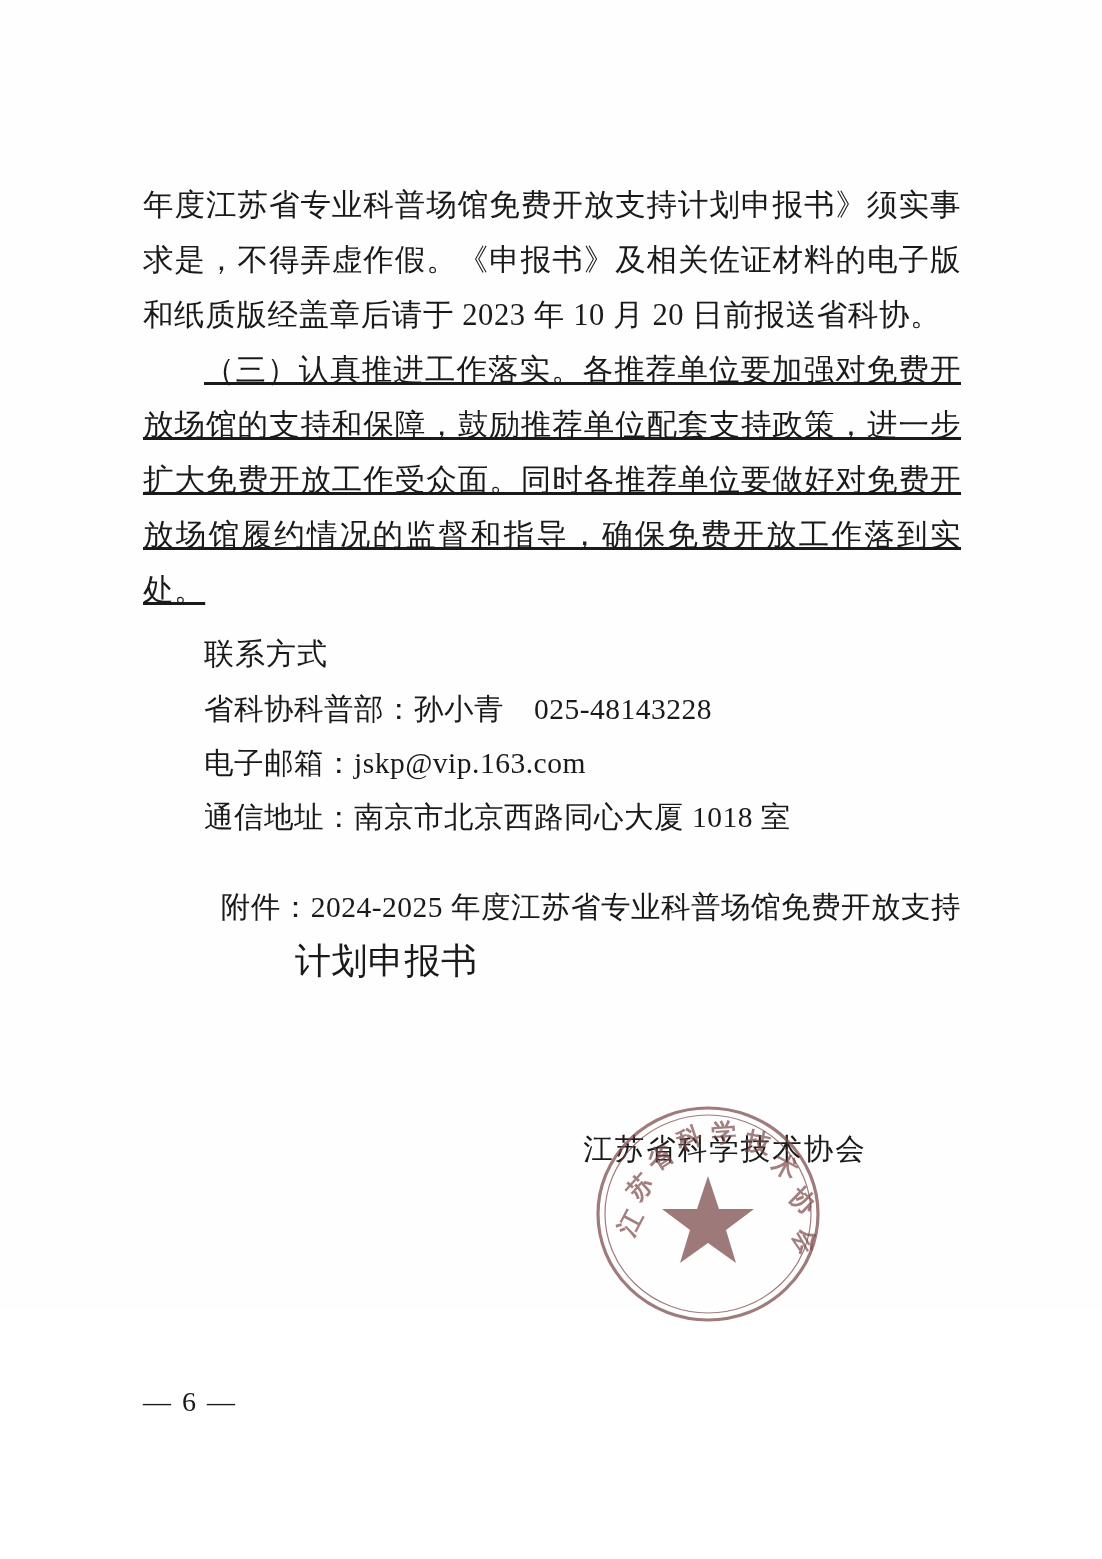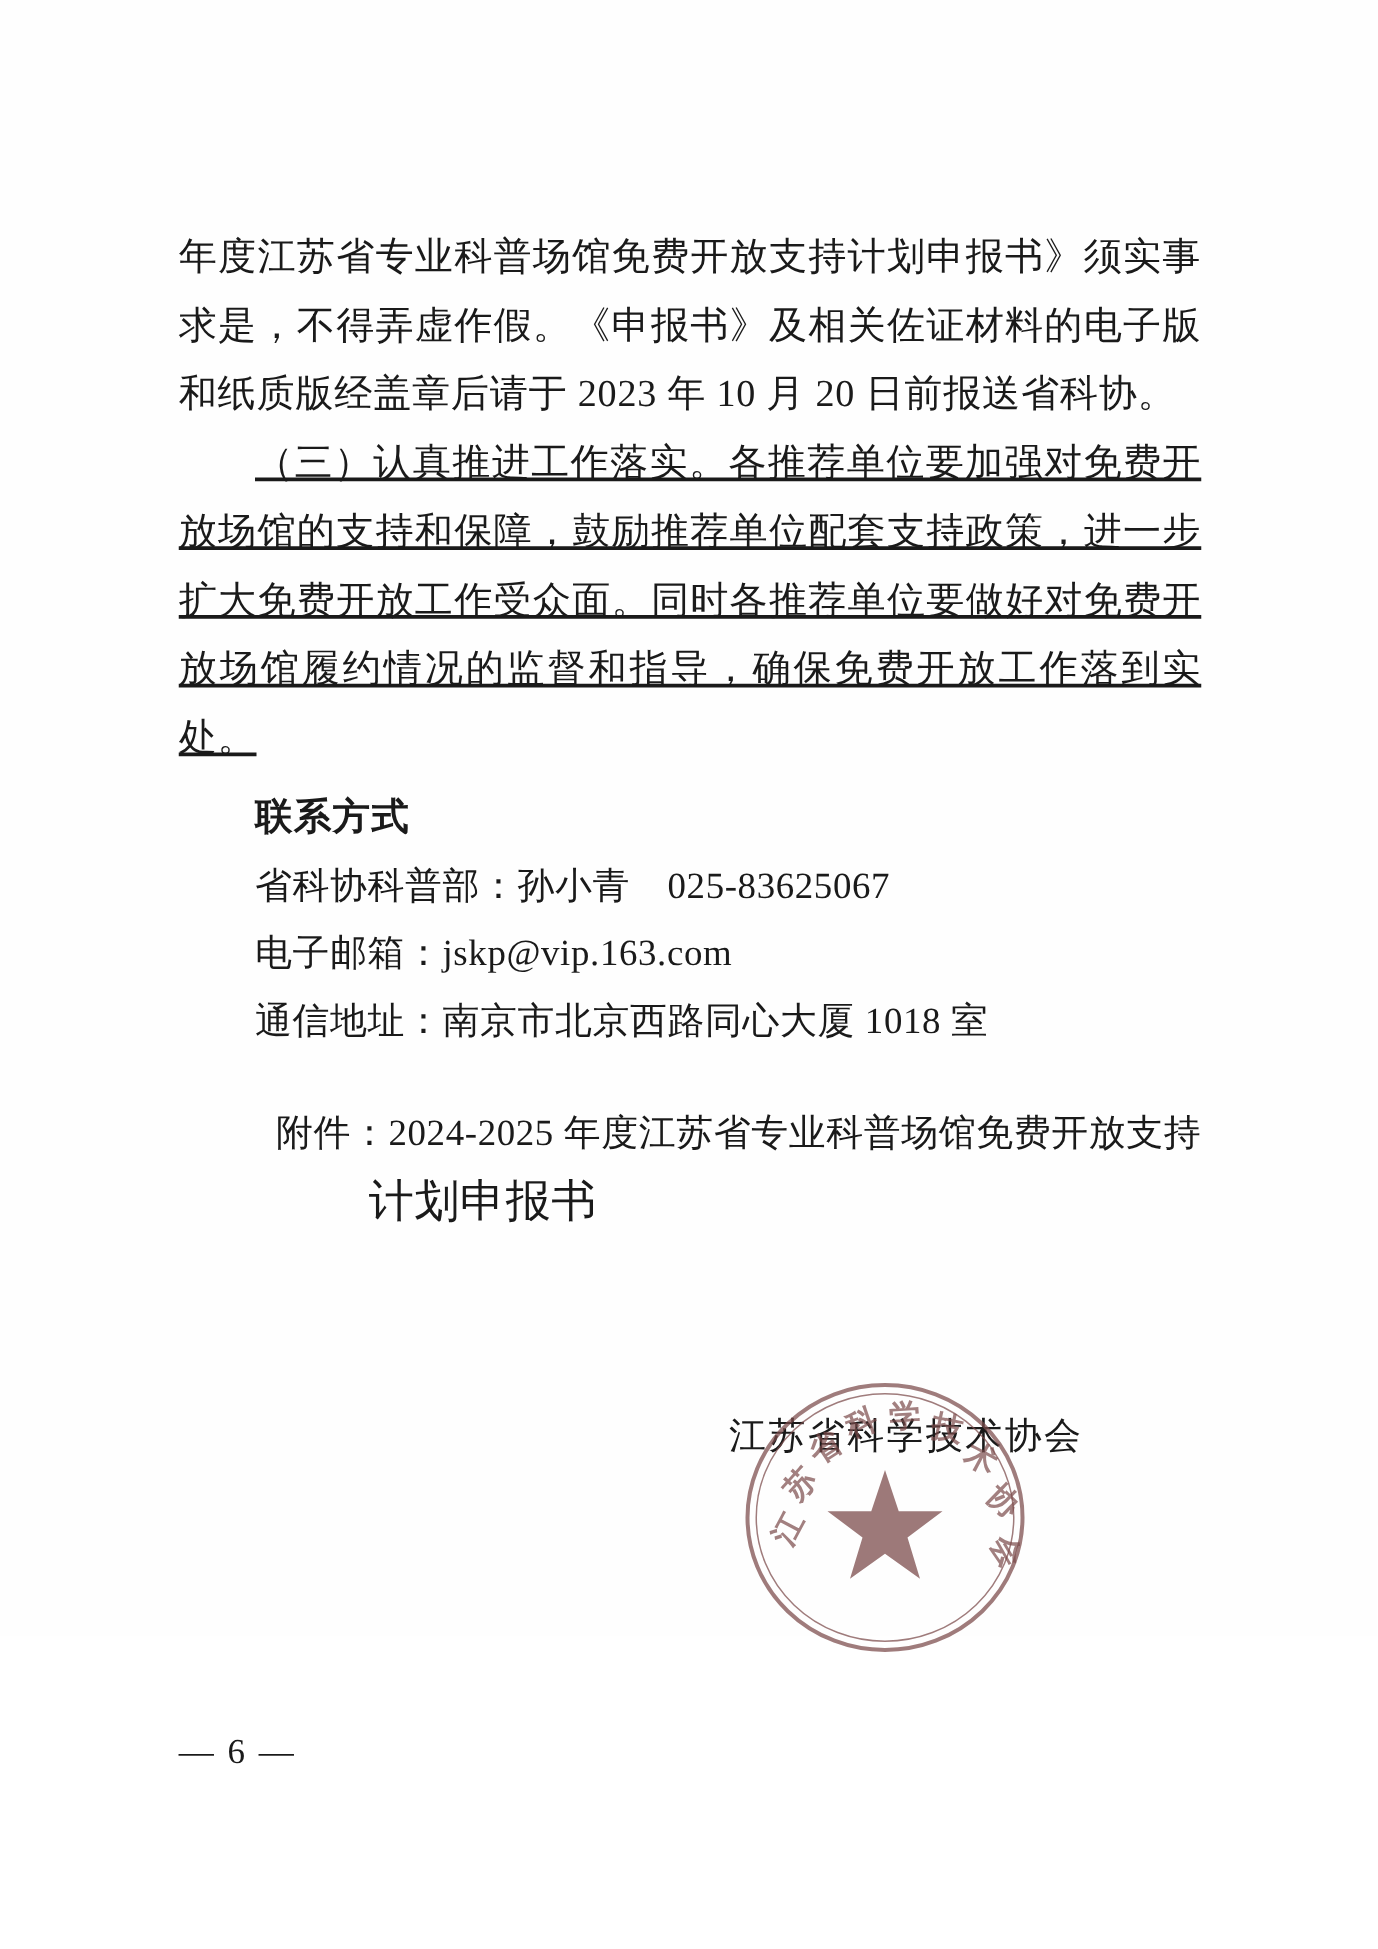--- a/index.html
+++ b/index.html
@@ -39,21 +39,21 @@
   .para.indent {
     text-indent: 61px;
     text-decoration: underline;
   }
   .block-gap-sm { height: 8px; }
   .block-gap-md { height: 18px; }
 
   .contact-heading {
     font-size: 30px;
     line-height: 56px;
-    font-weight: bold;
+    font-weight: normal;
     margin: 0;
     padding-left: 61px;
     font-family: "Liberation Sans", sans-serif;
     letter-spacing: 1px;
   }
   .contact-line {
     font-size: 29.5px;
     line-height: 54px;
     margin: 0;
     padding-left: 61px;
@@ -117,21 +117,21 @@
 
   <div class="content">
 
     <p class="para">年度江苏省专业科普场馆免费开放支持计划申报书》须实事求是，不得弄虚作假。《申报书》及相关佐证材料的电子版和纸质版经盖章后请于 2023 年 10 月 20 日前报送省科协。</p>
 
     <p class="para indent">（三）认真推进工作落实。各推荐单位要加强对免费开放场馆的支持和保障，鼓励推荐单位配套支持政策，进一步扩大免费开放工作受众面。同时各推荐单位要做好对免费开放场馆履约情况的监督和指导，确保免费开放工作落到实处。</p>
 
     <div class="block-gap-sm"></div>
 
     <p class="contact-heading">联系方式</p>
-    <p class="contact-line">省科协科普部：孙小青　025-83625067</p>
+    <p class="contact-line">省科协科普部：孙小青　025-48143228</p>
     <p class="contact-line">电子邮箱：jskp@vip.163.com</p>
     <p class="contact-line">通信地址：南京市北京西路同心大厦 1018 室</p>
 
     <div class="block-gap-md"></div>
     <div class="block-gap-md"></div>
 
     <p class="attach">附件：2024-2025 年度江苏省专业科普场馆免费开放支持</p>
     <p class="attach-cont">计划申报书</p>
 
   </div>

